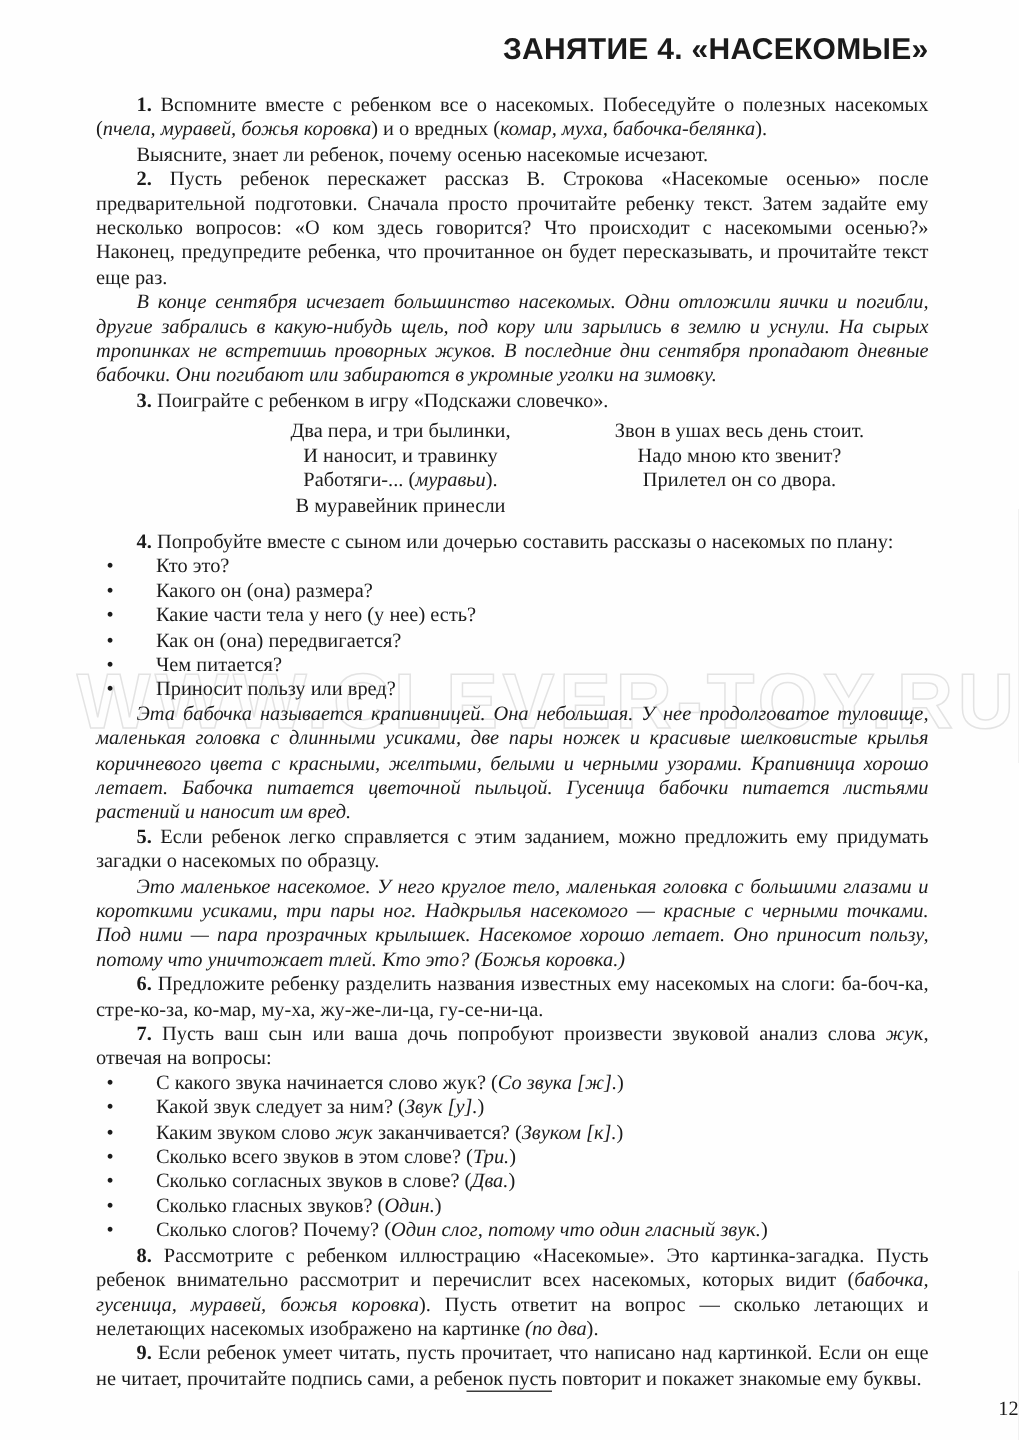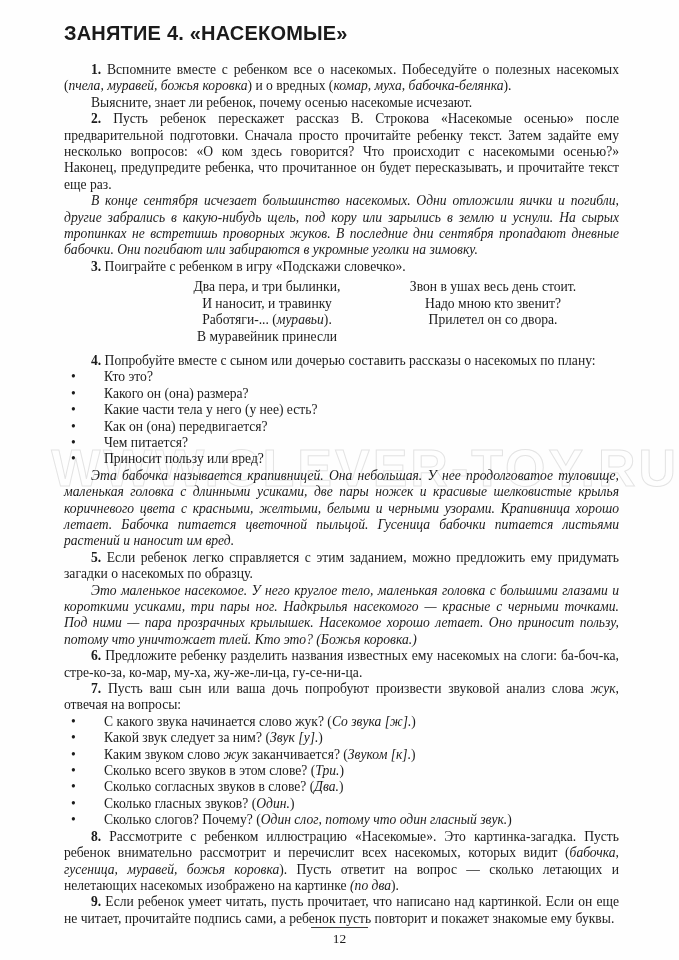--- a/index.html
+++ b/index.html
@@ -35,21 +35,21 @@
     user-select: none;
     white-space: nowrap;
   }
   .title {
     position: relative;
     z-index: 1;
     font-family: "Liberation Sans", sans-serif;
     font-weight: bold;
     font-size: 20px;
     letter-spacing: 0.2px;
-    text-align: left;
+    text-align: right;
     margin: 6px 0 17px 0;
   }
   .doc-body {
     position: relative;
     z-index: 1;
     font-size: 13.6px;
     line-height: 16.4px;
     text-align: justify;
   }
   .para {
@@ -78,21 +78,21 @@
   }
   .poem-col-right {
     flex: 1;
   }
   .footer {
     position: absolute;
     z-index: 1;
     left: 0;
     bottom: 13px;
     width: 100%;
-    text-align: center;
+    text-align: right;
   }
   .footer-rule {
     width: 57px;
     margin: 0 auto 3px auto;
     border-top: 1.6px solid #3a3a3a;
   }
   .page-number {
     font-family: "Liberation Serif", serif;
     font-size: 13.5px;
     color: #1b1b1b;

